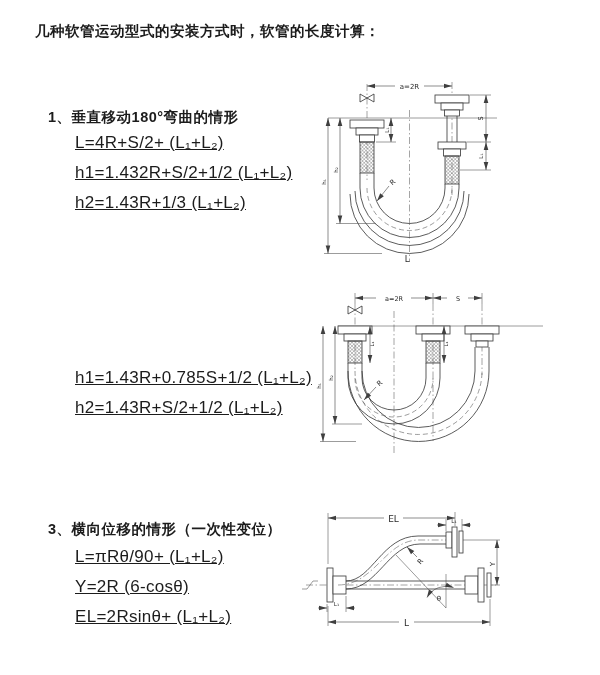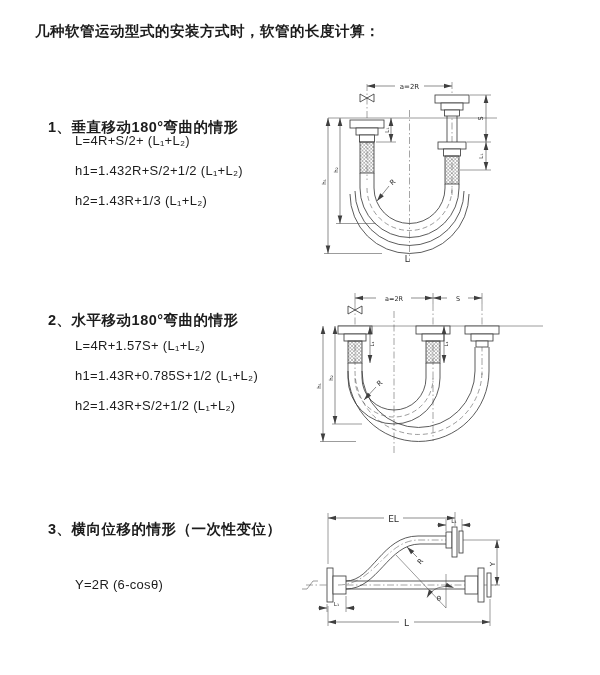--- a/index.html
+++ b/index.html
@@ -10,52 +10,52 @@
   }
   .title{
     position:absolute; left:35px; top:22px; font-size:14.5px; font-weight:bold;
     letter-spacing:0.5px; white-space:nowrap;
   }
   .sec-heading{
     position:absolute; left:48px; font-size:14.5px; font-weight:bold;
     letter-spacing:0.5px; white-space:nowrap;
   }
   .formula{
-    position:absolute; left:75px; font-size:13px; font-weight:normal;
-    letter-spacing:0.3px; white-space:nowrap;
+    position:absolute; left:75px; font-size:17px; font-weight:normal;
+    letter-spacing:0.3px; white-space:nowrap;text-decoration:underline;
   }
   .diagram{ position:absolute; }
   svg .ln   { stroke:#3f3f3f; stroke-width:0.85; fill:none; }
   svg .thin { stroke:#4a4a4a; stroke-width:0.55; fill:none; }
   svg .dim  { stroke:#3f3f3f; stroke-width:0.6;  fill:none; }
   svg .cl   { stroke:#5a5a5a; stroke-width:0.55; fill:none; stroke-dasharray:7 2.5 1.5 2.5; }
   svg .dash { stroke:#5a5a5a; stroke-width:0.6;  fill:none; stroke-dasharray:5 3; }
   svg .fit  { fill:#ffffff; stroke:#3f3f3f; stroke-width:0.85; }
   svg .valve{ fill:none; stroke:#3f3f3f; stroke-width:0.85; }
   svg text  { fill:#2a2a2a; font-family:"DejaVu Sans","Liberation Sans",sans-serif; }
 </style>
 </head>
 <body>
 
 <div id="page">
 
   <div class="title">几种软管运动型式的安装方式时，软管的长度计算：</div>
 
-  <div class="sec-heading" style="top:118px">1、垂直移动180°弯曲的情形</div>
+  <div class="sec-heading" style="top:108px">1、垂直移动180°弯曲的情形</div>
   <div class="formula" style="top:133px">L=4R+S/2+ (L₁+L₂)</div>
   <div class="formula" style="top:163px">h1=1.432R+S/2+1/2 (L₁+L₂)</div>
   <div class="formula" style="top:193px">h2=1.43R+1/3 (L₁+L₂)</div>
 
-  <div class="sec-heading" style="top:311px">2、水平移动180°弯曲的情形</div>
-  <div class="formula" style="top:338px">L=4R+1.57S+ (L₁+L₂)</div>
   <div class="formula" style="top:368px">h1=1.43R+0.785S+1/2 (L₁+L₂)</div>
   <div class="formula" style="top:398px">h2=1.43R+S/2+1/2 (L₁+L₂)</div>
 
   <div class="sec-heading" style="top:520px">3、横向位移的情形（一次性变位）</div>
+  <div class="formula" style="top:547px">L=πRθ/90+ (L₁+L₂)</div>
   <div class="formula" style="top:577px">Y=2R (6-cosθ)</div>
+  <div class="formula" style="top:607px">EL=2Rsinθ+ (L₁+L₂)</div>
 
   <svg class="diagram" style="left:310px; top:70px" width="290" height="195" viewBox="0 0 290 195">
     <defs>
       <marker id="arr1" markerWidth="9" markerHeight="6" refX="8.5" refY="3" orient="auto-start-reverse" markerUnits="userSpaceOnUse">
         <path d="M0.5,0.7 L8.5,3 L0.5,5.3 Z" fill="#3f3f3f"></path>
       </marker>
       <pattern id="hatchA" width="3.5" height="3.5" patternUnits="userSpaceOnUse">
         <path d="M0,0 L3.5,3.5 M3.5,0 L0,3.5" stroke="#6a6a6a" stroke-width="0.45"></path>
       </pattern>
     </defs>

